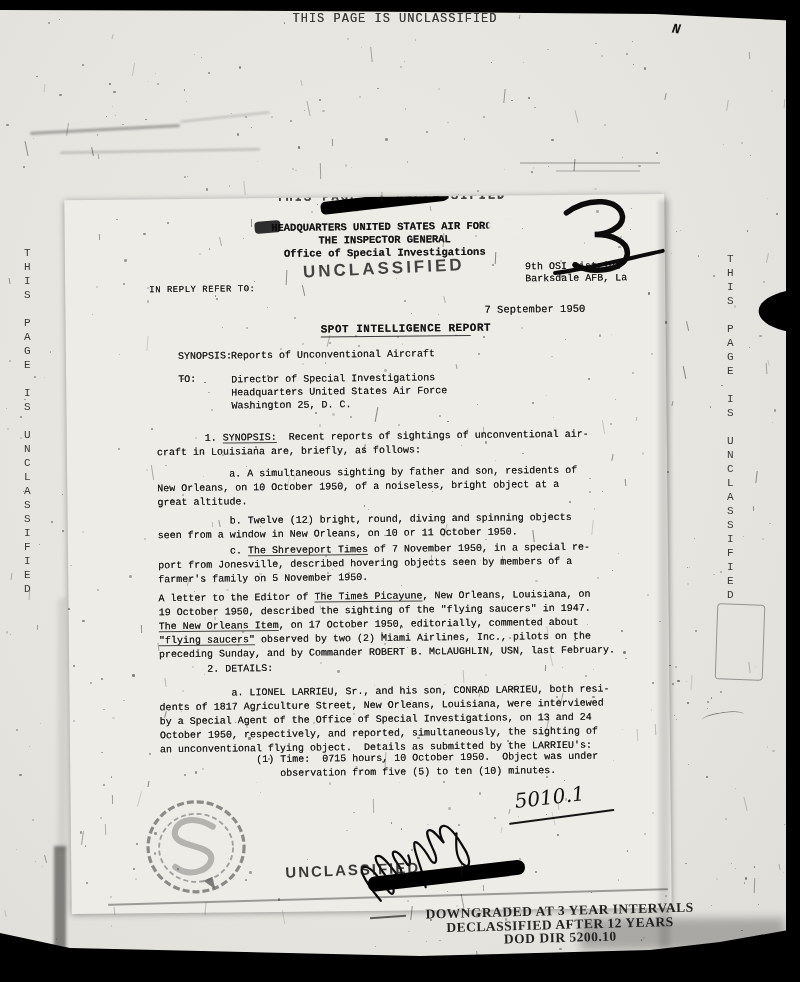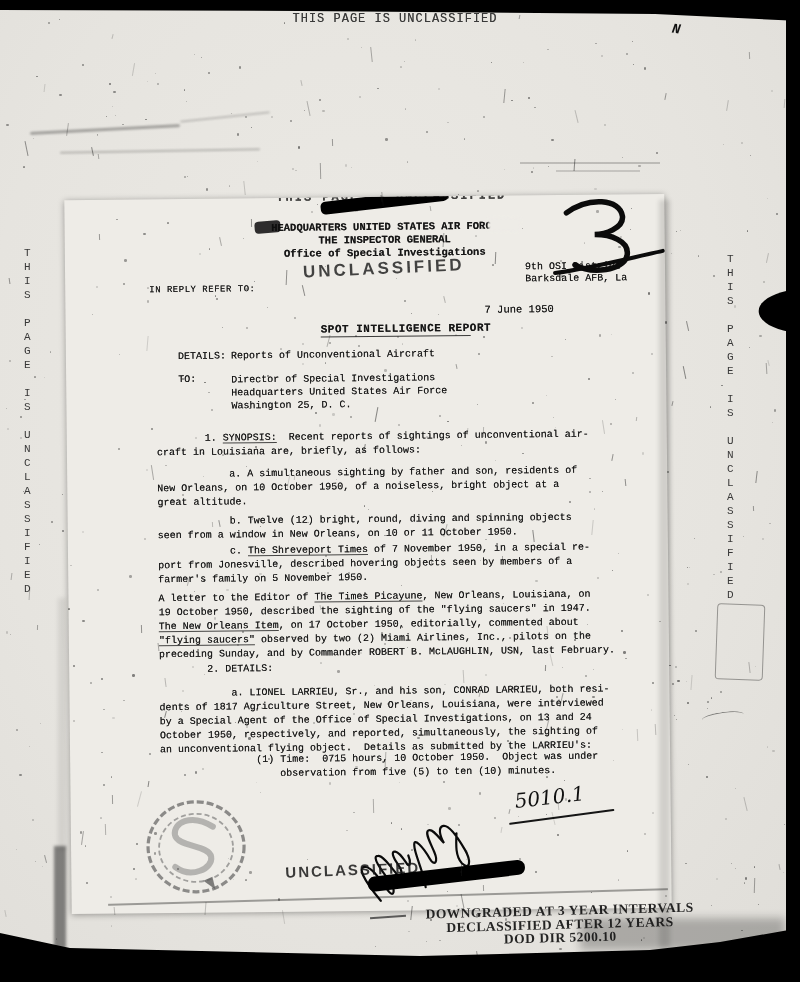--- a/index.html
+++ b/index.html
@@ -191,26 +191,26 @@
       <div>Barksdale AFB, La</div>
     </div>
 
     <div class="abs ink" id="reply-refer">IN REPLY REFER TO:</div>
 
     <svg class="abs" id="page-number-3" style="left:480px;top:0px;" width="130" height="86" viewBox="0 0 130 86">
       <path d="M 22 18 C 44 2, 76 4, 78 22 C 79 34, 60 40, 50 40 C 64 40, 86 46, 82 62 C 78 76, 47 80, 30 70" fill="none" stroke="#0b0b0b" stroke-width="5.5" stroke-linecap="round"></path>
       <path d="M 10 78 C 44 74, 84 64, 118 57" fill="none" stroke="#0b0b0b" stroke-width="4" stroke-linecap="round"></path>
     </svg>
 
-    <div class="abs ink" id="date-line">7 June 1950</div>
+    <div class="abs ink" id="date-line">7 September 1950</div>
 
     <div class="abs ink" id="report-title">SPOT INTELLIGENCE REPORT</div>
     <div class="abs" id="title-underline"></div>
 
-    <div class="abs ink" id="subject-label">DETAILS:</div>
+    <div class="abs ink" id="subject-label">SYNOPSIS:</div>
     <div class="abs ink" id="subject-value">Reports of Unconventional Aircraft</div>
 
     <div class="abs ink" id="to-label">TO:</div>
     <pre class="abs ink" id="to-block">Director of Special Investigations
 Headquarters United States Air Force
 Washington 25, D. C.</pre>
 
     <pre class="abs ink bodypara" id="para-1">        1. SYNOPSIS:  Recent reports of sightings of unconventional air-
 craft in Louisiana are, briefly, as follows:</pre>
     <pre class="abs ink bodypara" id="para-a">            a. A simultaneous sighting by father and son, residents of

